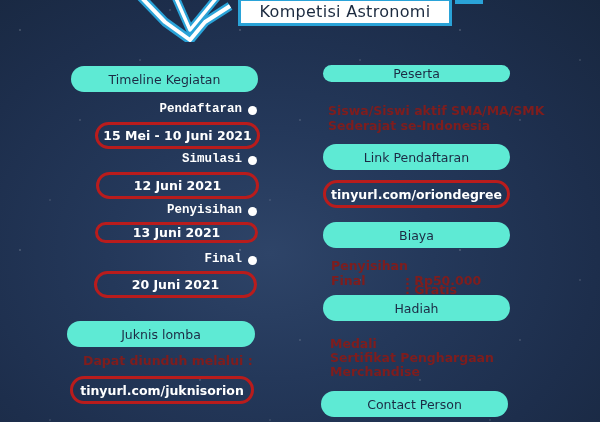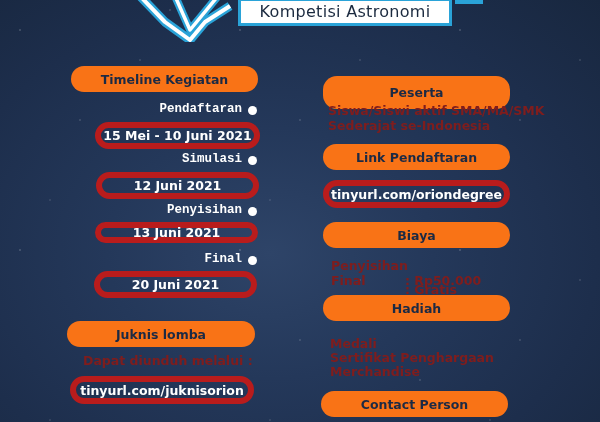--- a/index.html
+++ b/index.html
@@ -22,26 +22,26 @@
     pointer-events:none;
   }
   .logo { position:absolute; left:0; top:0; width:484px; height:42px; }
   .logo-banner {
     position:absolute; left:238px; top:-2px; width:214px; height:28px;
     background:#ffffff; border:3px solid #2aa3d8; box-sizing:border-box;
     color:#1b2a3f; font-family:"DejaVu Sans", sans-serif; font-size:16px;
     line-height:22px; text-align:center; letter-spacing:0.3px;
   }
   .pill {
-    position:absolute; background:#f97316; color:#1c2a44;
-    border-radius:14px; font-weight:bold; font-size:12.5px;
+    position:absolute; background:#5eead4; color:#1c2a44;
+    border-radius:14px; font-weight:normal; font-size:12.5px;
     display:flex; align-items:center; justify-content:center;
   }
   .opill {
-    position:absolute; border:6px solid #b91c1c; border-radius:14px;
+    position:absolute; border:3px solid #b91c1c; border-radius:14px;
     box-sizing:border-box; color:#ffffff; font-weight:bold; font-size:12.5px;
     display:flex; align-items:center; justify-content:center;
   }
   .lbl { position:absolute; font-weight:bold; font-size:12.5px; color:#ffffff; text-align:right;font-family:Liberation Mono, monospace; }
   .dot { position:absolute; width:9px; height:9px; border-radius:50%; background:#ffffff; }
   .txt { position:absolute; font-weight:bold; font-size:12.5px; color:#7f1d1d; line-height:14px; white-space:nowrap; }
 </style>
 </head>
 <body>
 
@@ -73,21 +73,21 @@
 <div class="opill" style="left:95px;top:222px;width:163px;height:21px;">13 Juni 2021</div>
 
 <div class="lbl" style="left:100px;top:252px;width:142px;">Final</div>
 <div class="dot" style="left:248px;top:256px;"></div>
 <div class="opill" style="left:94px;top:271px;width:163px;height:27px;">20 Juni 2021</div>
 
 <div class="pill" style="left:67px;top:321px;width:188px;height:26px;">Juknis lomba</div>
 <div class="txt" style="left:83px;top:354px;">Dapat diunduh melalui :</div>
 <div class="opill" style="left:70px;top:376px;width:184px;height:28px;">tinyurl.com/juknisorion</div>
 
-<div class="pill" style="left:323px;top:76px;width:187px;height:33px;">Peserta</div>
+<div class="pill" style="left:323px;top:65px;width:187px;height:17px;">Peserta</div>
 <div class="txt" style="left:328px;top:104px;">Siswa/Siswi aktif SMA/MA/SMK</div>
 <div class="txt" style="left:328px;top:119px;">Sederajat se-Indonesia</div>
 
 <div class="pill" style="left:323px;top:144px;width:187px;height:26px;">Link Pendaftaran</div>
 <div class="opill" style="left:323px;top:180px;width:187px;height:28px;">tinyurl.com/oriondegree</div>
 
 <div class="pill" style="left:323px;top:222px;width:187px;height:26px;">Biaya</div>
 <div class="txt" style="left:331px;top:259px;">Penyisihan</div>
 <div class="txt" style="left:405px;top:259px;margin-top:24px;">: Gratis</div>
 <div class="txt" style="left:331px;top:274px;">Final</div>

